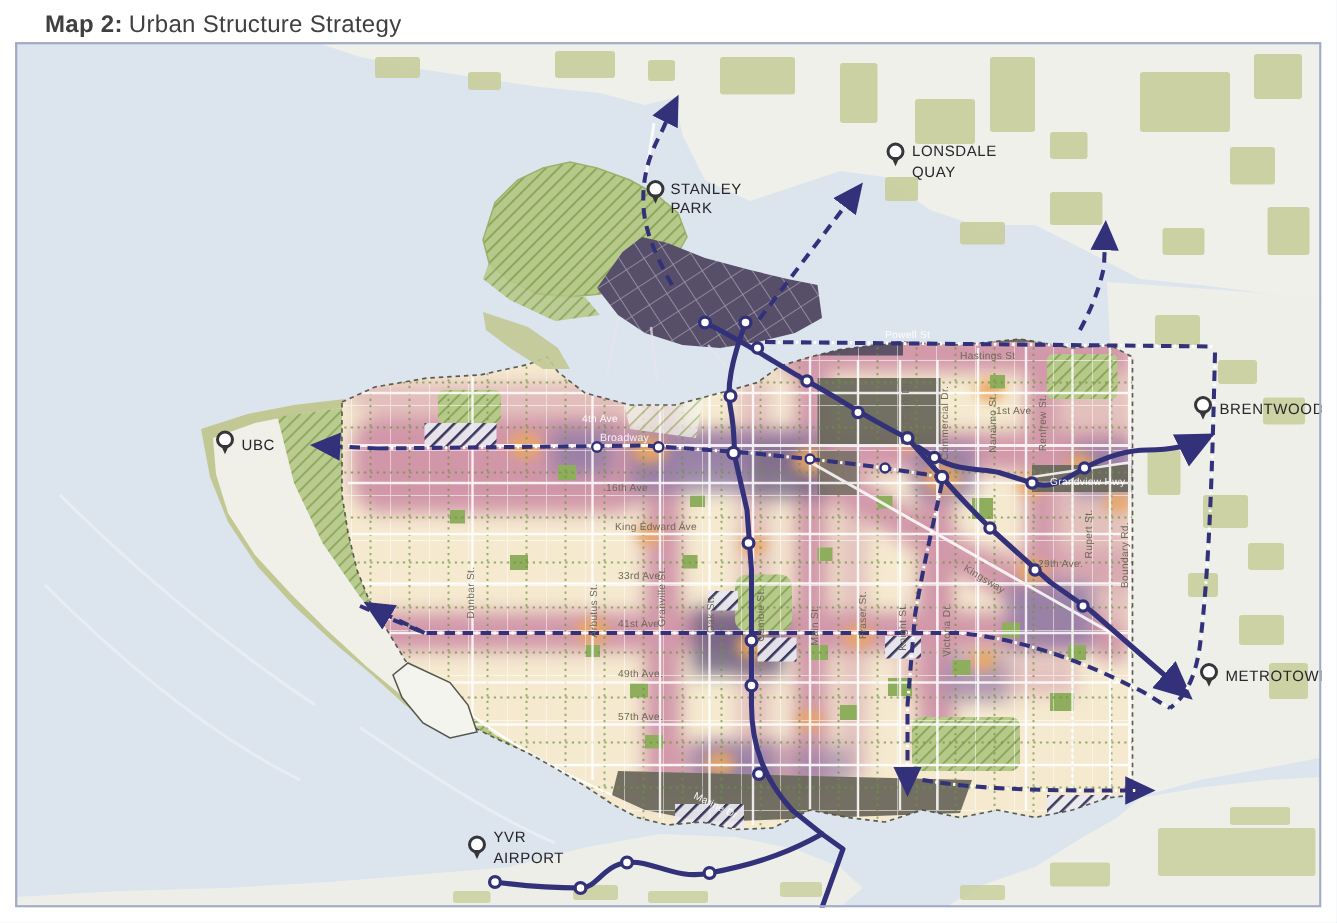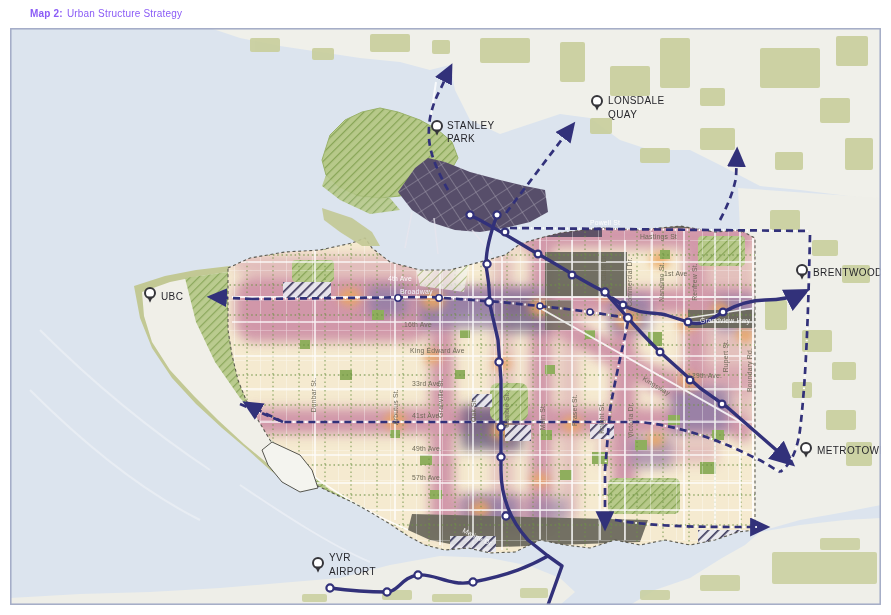--- a/index.html
+++ b/index.html
@@ -1,17 +1,17 @@
 <!DOCTYPE html>
 <html><head>
 <meta charset="utf-8">
 <style>
   html,body{margin:0;padding:0;background:#ffffff;}
   body{width:891px;height:615px;position:relative;font-family:"Liberation Sans",sans-serif;overflow:hidden;}
-  .map-title{position:absolute;left:30px;top:8px;font-size:10px;color:#8b5cf6;letter-spacing:.2px;}
+  .map-title{position:absolute;left:30px;top:8px;font-size:16px;color:#404040;letter-spacing:.2px;}
   .map-title .bold{font-weight:bold;margin-right:4px;}
   .map-frame{position:absolute;left:10px;top:28px;width:871px;height:577px;}
   svg{display:block;}
   .lm-label{font-size:10px;fill:#26262b;letter-spacing:.4px;}
   .st-label{font-size:6.8px;fill:#6e6a58;letter-spacing:.2px;}
   .st-label.white{fill:#ffffff;opacity:.95;}
   .st-label.navy{fill:#f2f2fa;font-size:7px;}
   .rail{fill:none;stroke:#32317a;stroke-width:3.4;stroke-linecap:round;stroke-linejoin:round;}
   .dash-navy{fill:none;stroke:#32317a;stroke-width:2.7;stroke-dasharray:7 5;stroke-linecap:butt;}
   .dash-dot{fill:none;stroke:#ffffff;stroke-width:2;stroke-dasharray:1.6 10.4;stroke-dashoffset:-8.6;}

